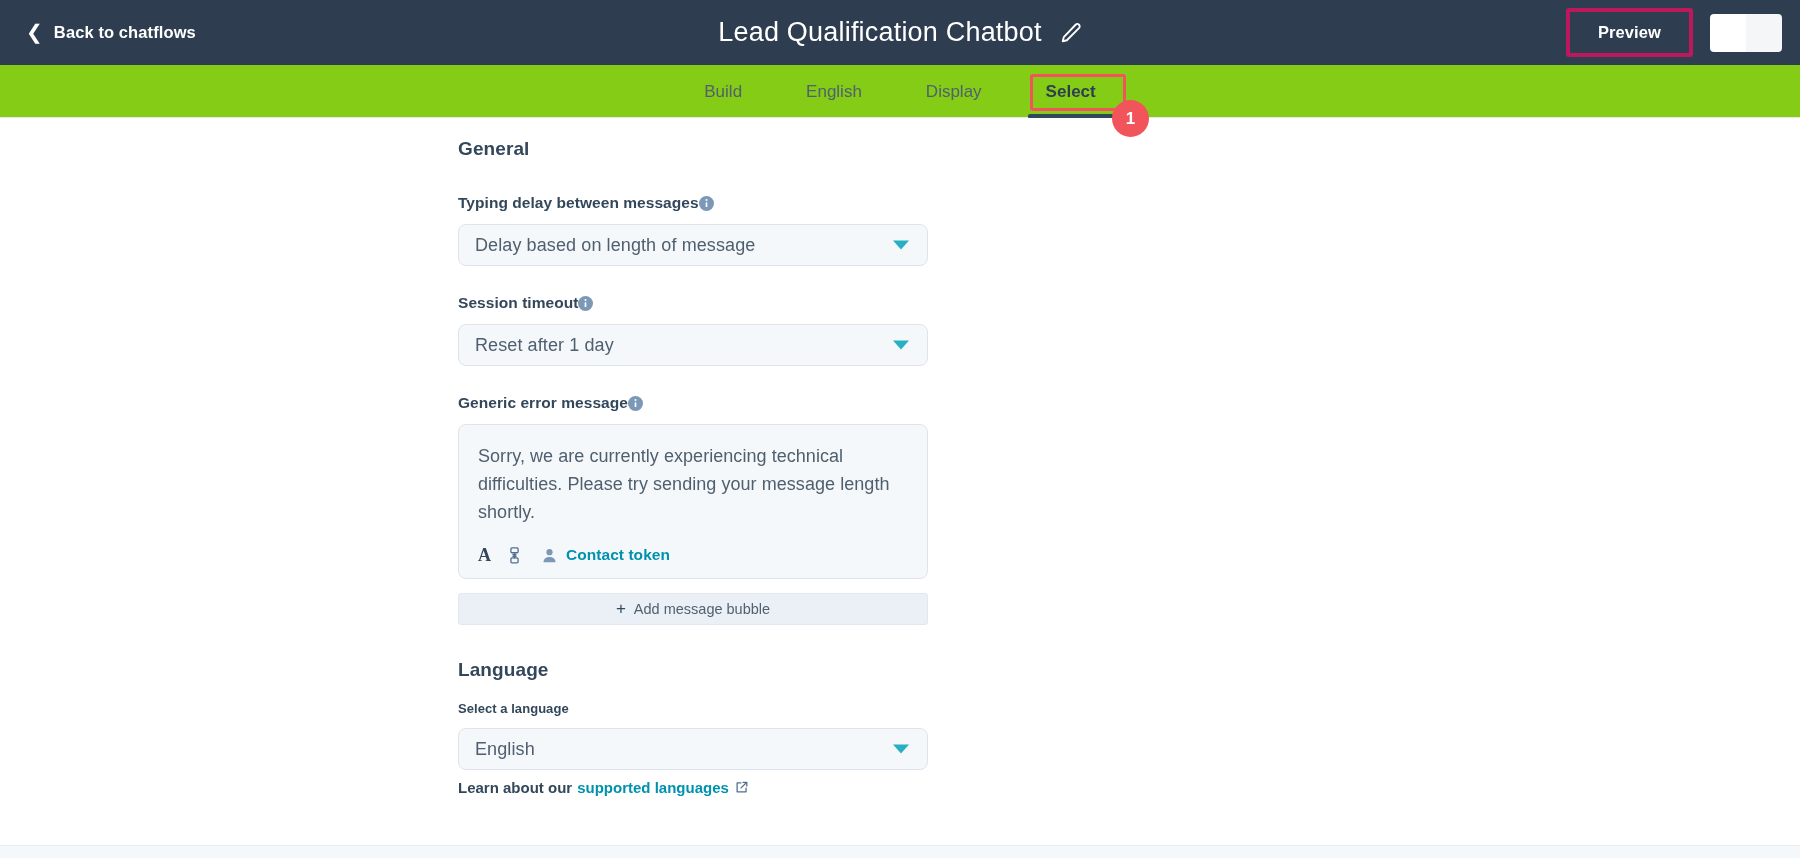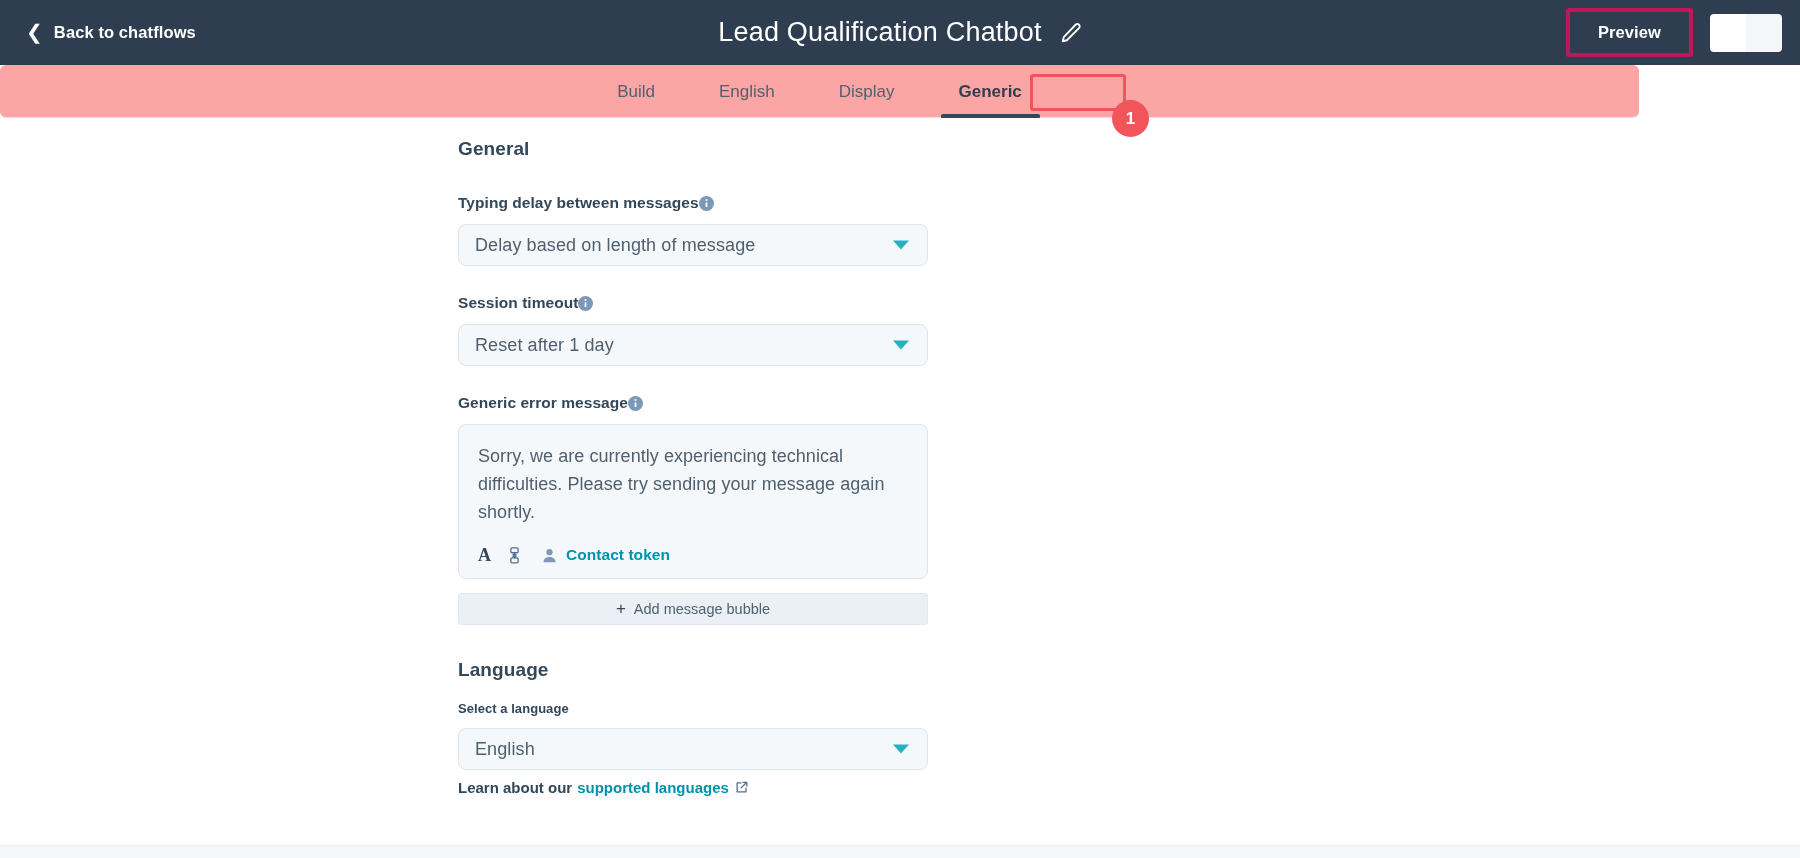--- a/index.html
+++ b/index.html
@@ -111,25 +111,24 @@
     border: none;
     cursor: pointer;
   }
   .blank-btn.left  { border-radius: 4px 0 0 4px; }
   .blank-btn.right { border-radius: 0 4px 4px 0; background: #f4f6f8; }
 
   
   .tabnav {
     position: absolute;
     top: 65px; left: 0;
-    width: 1639px;
+    width: 1800px;
     height: 53px;
-    background: #fca5a5;
+    background: #84cc16;
     border-bottom: 1px solid #e5e8eb;
-    border-radius: 6px;
   }
   .tabnav-inner {
     position: relative;
     height: 100%;
     display: flex;
     align-items: center;
     justify-content: center;
     gap: 0;
   }
   .tab {
@@ -393,21 +392,21 @@
         <button class="blank-btn right"></button>
       </div>
     </div>
   </div>
 
   <div class="tabnav">
     <div class="tabnav-inner">
       <div class="tab">Build</div>
       <div class="tab">English</div>
       <div class="tab">Display</div>
-      <div class="tab active">Generic</div>
+      <div class="tab active">Select</div>
     </div>
   </div>
 
   <div class="annot-box"></div>
   <div class="annot-badge">1</div>
 
   <div class="content">
     <div class="form-col">
 
       <div class="section-title mt-20">General</div>
@@ -441,21 +440,21 @@
       <div class="field-label mt-28">
         <span>Generic error message</span>
         <svg class="info-icon" viewBox="0 0 16 16">
           <circle cx="8" cy="8" r="8" fill="#7c98b6"></circle>
           <rect x="7.1" y="6.6" width="1.8" height="5.2" rx="0.6" fill="#ffffff"></rect>
           <circle cx="8" cy="4.3" r="1.1" fill="#ffffff"></circle>
         </svg>
       </div>
 
       <div class="msg-box mt-12">
-        <div class="msg-text">Sorry, we are currently experiencing technical difficulties. Please try sending your message again shortly.</div>
+        <div class="msg-text">Sorry, we are currently experiencing technical difficulties. Please try sending your message length shortly.</div>
         <div class="msg-toolbar">
           <span class="tool-a">A</span>
           <svg class="tool-icon" viewBox="0 0 14 18" fill="none" stroke="#516f90" stroke-width="1.4" stroke-linecap="round">
             <rect x="3.2" y="0.9" width="7.6" height="5.2" rx="1.2"></rect>
             <rect x="3.2" y="11.6" width="7.6" height="5.2" rx="1.2"></rect>
             <path d="M7 6.1v5.5"></path>
             <path d="M5.4 8.1h3.2M5.4 9.8h3.2"></path>
           </svg>
           <div class="contact-token">
             <svg class="tool-icon" viewBox="0 0 16 16" fill="#7c98b6">

